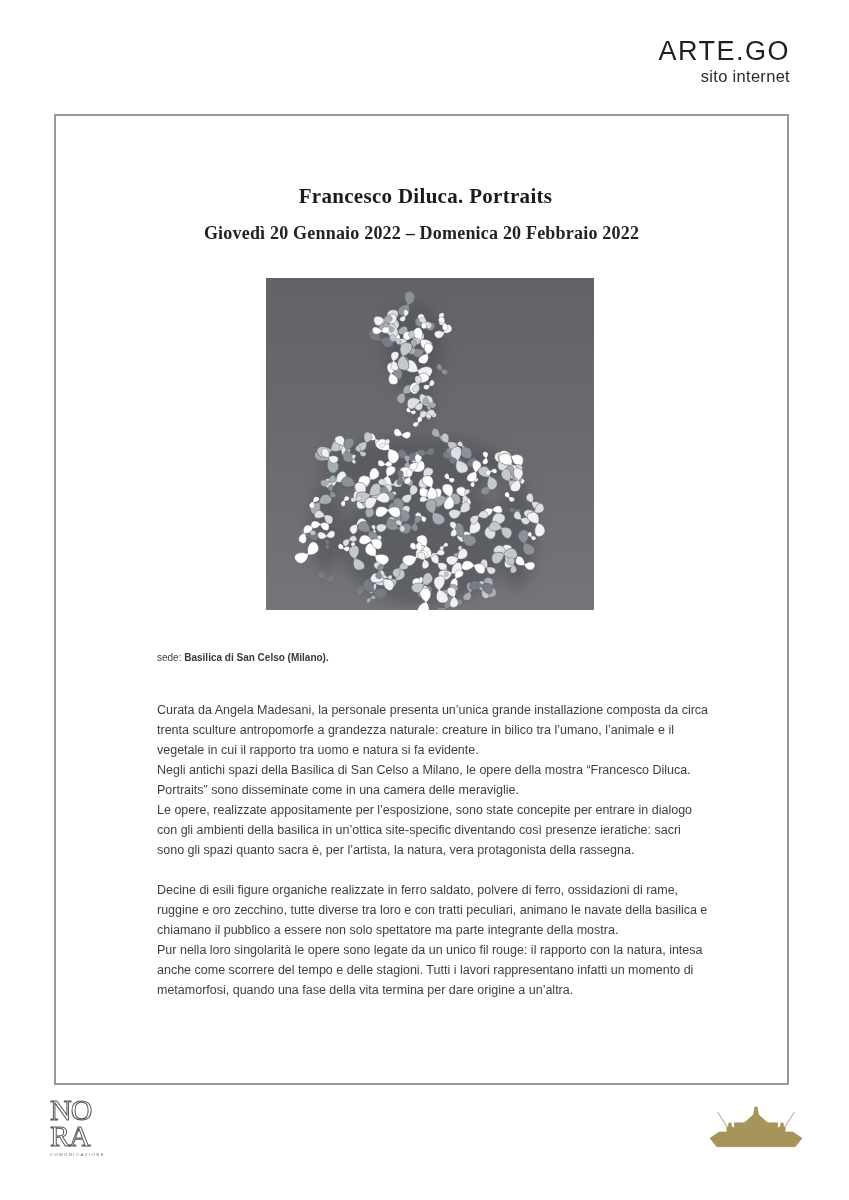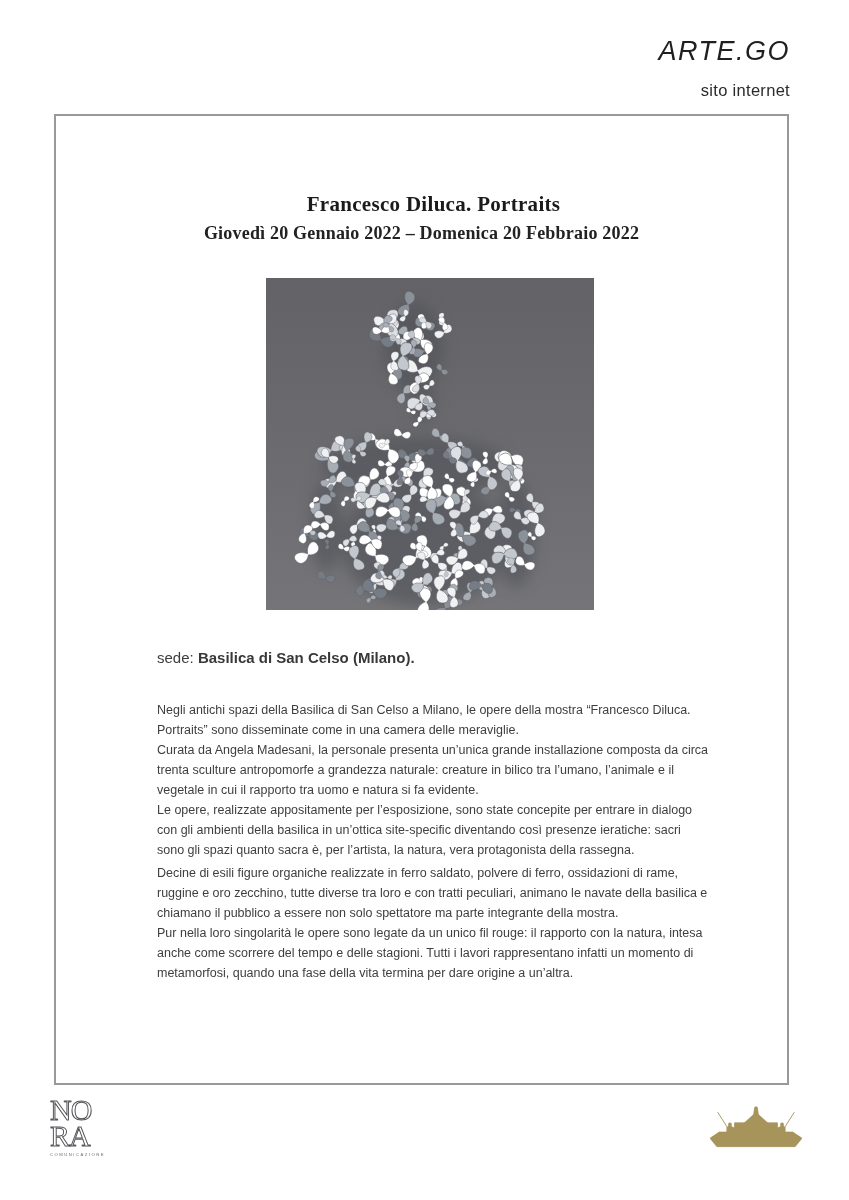--- a/index.html
+++ b/index.html
@@ -4,54 +4,54 @@
 <style>
   html,body{margin:0;padding:0;}
   body{
     width:849px;height:1200px;position:relative;overflow:hidden;
     background:#ffffff;
     font-family:"Liberation Sans", sans-serif;
     -webkit-font-smoothing:antialiased;
   }
   
   .letterhead{position:absolute;top:36px;right:59px;text-align:right;}
-  .brand{font-size:27px;font-weight:400;letter-spacing:1.5px;color:#1f1f1f;font-style:italic;}
-  .tagline{font-size:16.5px;color:#2b2b2b;margin-top:14px;letter-spacing:.3px;}
+  .brand{font-size:27px;font-weight:400;letter-spacing:1.5px;color:#1f1f1f;}
+  .tagline{font-size:16.5px;color:#2b2b2b;margin-top:0;letter-spacing:.3px;}
 
   
   .sheet{
     position:absolute;left:54px;top:114px;width:731px;height:967px;
     border:2px solid #97999c;background:#fff;
   }
   .title{
-    position:absolute;top:64px;left:0;width:100%;margin:12px;text-align:center;
+    position:absolute;top:64px;left:0;width:100%;margin:4px;text-align:center;
     font-family:"Liberation Serif", serif;font-weight:bold;font-size:21px;
     color:#1b1b1b;letter-spacing:.3px;
   }
   .daterange{
     position:absolute;top:107px;left:0;width:100%;text-align:center;
     font-family:"Liberation Serif", serif;font-weight:bold;font-size:18px;
     color:#222;letter-spacing:.2px;
   }
   .artwork{
     position:absolute;left:210px;top:162px;width:328px;height:332px;margin:0;
     overflow:hidden;
   }
   .artwork svg{display:block;}
   .meta{
     position:absolute;left:101px;top:531px;
-    font-size:15px;line-height:22px;color:#3e3e3e;
+    font-size:10px;line-height:22px;color:#3e3e3e;
   }
   .meta strong{color:#383838;}
   .bodytext{
     position:absolute;left:101px;top:584px;width:552px;
     font-size:12.5px;line-height:20px;color:#3e3e3e;
   }
   .bodytext p{margin:0;}
-  .para-block + .para-block{margin-top:3px;}
+  .para-block + .para-block{margin-top:20px;}
 
   
   .nora{position:absolute;left:49px;top:1094px;width:58px;height:66px;}
   .emblem{position:absolute;left:710px;top:1106px;width:92px;height:46px;}
 </style>
 </head>
 <body>
 
 <div>
 
@@ -307,22 +307,22 @@
 
     <section class="meta">
       <div class="meta-line">
         <span>sede:</span>
         <strong>Basilica di San Celso (Milano).</strong>
       </div>
     </section>
 
     <section class="bodytext">
       <div class="para-block">
+        <p>Curata da Angela Madesani, la personale presenta un’unica grande installazione composta da circa trenta sculture antropomorfe a grandezza naturale: creature in bilico tra l’umano, l’animale e il vegetale in cui il rapporto tra uomo e natura si fa evidente.</p>
         <p>Negli antichi spazi della Basilica di San Celso a Milano, le opere della mostra “Francesco Diluca. Portraits” sono disseminate come in una camera delle meraviglie.</p>
-        <p>Curata da Angela Madesani, la personale presenta un’unica grande installazione composta da circa trenta sculture antropomorfe a grandezza naturale: creature in bilico tra l’umano, l’animale e il vegetale in cui il rapporto tra uomo e natura si fa evidente.</p>
         <p>Le opere, realizzate appositamente per l’esposizione, sono state concepite per entrare in dialogo con gli ambienti della basilica in un’ottica site-specific diventando così presenze ieratiche: sacri sono gli spazi quanto sacra è, per l’artista, la natura, vera protagonista della rassegna.</p>
       </div>
       <div class="para-block">
         <p>Decine di esili figure organiche realizzate in ferro saldato, polvere di ferro, ossidazioni di rame, ruggine e oro zecchino, tutte diverse tra loro e con tratti peculiari, animano le navate della basilica e chiamano il pubblico a essere non solo spettatore ma parte integrante della mostra.</p>
         <p>Pur nella loro singolarità le opere sono legate da un unico fil rouge: il rapporto con la natura, intesa anche come scorrere del tempo e delle stagioni. Tutti i lavori rappresentano infatti un momento di metamorfosi, quando una fase della vita termina per dare origine a un’altra.</p>
       </div>
     </section>
 
   </main>
 

